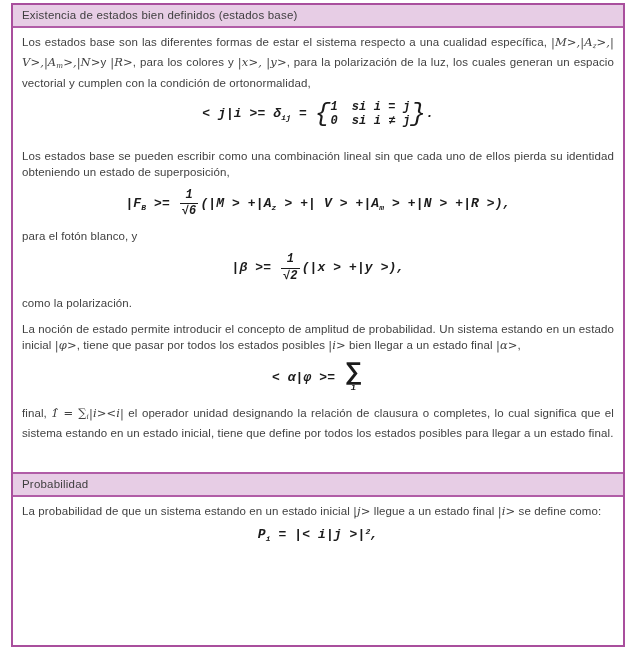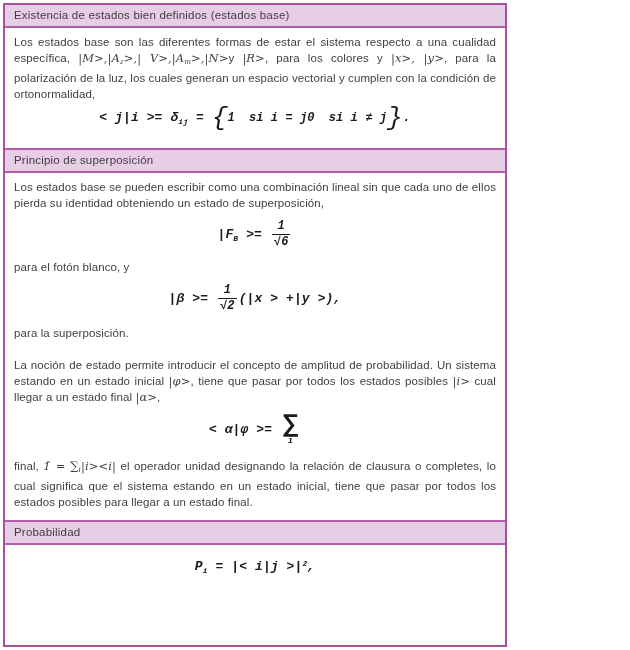--- a/index.html
+++ b/index.html
@@ -3,38 +3,38 @@
 <meta charset="utf-8">
 <style>
   * { box-sizing: border-box; margin: 0; padding: 0; }
   html, body { background: #ffffff; }
   body {
     width: 630px; height: 650px;
     font-family: "Liberation Sans", sans-serif;
     position: relative;
   }
   .doc {
-    position: absolute; left: 3px; top: 3px;
-    width: 504px; height: 644px;
+    position: absolute; left: 11px; top: 3px;
+    width: 614px; height: 644px;
     border: 2px solid var(--border-col, #a94f9d);
     background: #ffffff;
     display: flex; flex-direction: column;
   }
   .sec-hdr {
     background: var(--hdr-bg, #e7cde5);
     border-top: 2px solid var(--divider-col, #b15da7);
     border-bottom: 2px solid var(--divider-col, #b15da7);
     padding: 4px 9px 5px 9px;
     font-size: 11.5px;
     color: var(--hdr-text, #3e3e3e);
     letter-spacing: 0.2px;
   }
   .sec:first-child .sec-hdr { border-top: none; }
   .sec-body {
-    padding: 6px 9px 10px 9px;
+    padding: 6px 9px 4px 9px;
     font-size: 11.5px;
     line-height: 16px;
     color: var(--body-text, #414141);
     letter-spacing: 0.1px;
   }
   .para { text-align: justify; }
   .mth { font-family: "DejaVu Serif", serif; font-style: italic; }
   .ssub { font-size: 0.62em; vertical-align: -0.35em; }
   .ssup { font-size: 0.62em; vertical-align: 0.55em; }
   .sov  { text-decoration: overline; }
@@ -47,21 +47,21 @@
   }
   .f-block { margin: 9px 0 10px 0; }
   .frac {
     display: inline-flex; flex-direction: column;
     vertical-align: middle; text-align: center;
     font-size: 12px; margin: 0 2px;
   }
   .frac .num { border-bottom: 1.4px solid var(--formula-col, #1b1b1b); padding: 0 4px 1px 4px; }
   .frac .den { padding: 1px 2px 0 2px; }
   .cases {
-    display: inline-flex; 
+    display: inline-flex; flex-direction: column;
     vertical-align: middle; text-align: center;
     font-size: 12px; line-height: 14px;
   }
   .caserow .ccond { margin-left: 14px; }
   .brace { font-size: 26px; font-weight: normal; vertical-align: middle; line-height: 0; }
   .sum {
     display: inline-flex; flex-direction: column; align-items: center;
     vertical-align: middle; margin: 0 3px;
   }
   .sum .sigma { font-size: 25px; font-style: normal; line-height: 0.85; }
@@ -87,53 +87,53 @@
         <span>&lt; j|i &gt;= δ</span><span class="ssub">ij</span><span> = </span>
         <span class="brace">{</span><span class="cases">
             <span class="caserow"><span>1</span><span class="ccond">si i = j</span></span>
             <span class="caserow"><span>0</span><span class="ccond">si i ≠ j</span></span>
           </span><span class="brace">}</span><span>.</span>
       </div>
     </div>
   </div>
 
   <div class="sec">
-    <div class="sec-hdr">Principio de superposición</div>
     <div class="sec-body body-2">
       <div class="para">Los estados base se pueden escribir como una combinación lineal sin que cada uno de ellos pierda su identidad obteniendo un estado de superposición,</div>
       <div class="formula f-block">
         <span><span>|F</span><span class="ssub">B</span><span> &gt;= </span></span><span class="frac">
             <span class="num">1</span>
             <span class="den"><span>√</span><span class="sov">6</span></span>
-          </span>
+          </span><span><span>(|M &gt; +|A</span><span class="ssub">z</span><span> &gt; +| V &gt; +|A</span><span class="ssub">m</span><span> &gt; +|N &gt; +|R &gt;),</span></span>
       </div>
       <div class="caption">para el fotón blanco, y</div>
       <div class="formula f-block">
         <span><span>|β &gt;= </span></span><span class="frac">
             <span class="num">1</span>
             <span class="den"><span>√</span><span class="sov">2</span></span>
           </span><span><span>(|x &gt; +|y &gt;),</span></span>
       </div>
-      <div class="caption sp-above">para la superposición.</div>
+      <div class="caption sp-above">como la polarización.</div>
     </div>
   </div>
 
   <div class="sec">
     <div class="sec-body body-3">
-      <div class="para"><span>La noción de estado permite introducir el concepto de amplitud de probabilidad. Un sistema estando en un estado inicial </span><span class="mth">|φ&gt;</span><span>, tiene que pasar por todos los estados posibles </span><span class="mth">|i&gt;</span><span> cual llegar a un estado final </span><span class="mth">|α&gt;</span><span>,</span></div>
+      <div class="para"><span>La noción de estado permite introducir el concepto de amplitud de probabilidad. Un sistema estando en un estado inicial </span><span class="mth">|φ&gt;</span><span>, tiene que pasar por todos los estados posibles </span><span class="mth">|i&gt;</span><span> bien llegar a un estado final </span><span class="mth">|α&gt;</span><span>,</span></div>
       <div class="formula f-block">
         <span>&lt; α|φ &gt;= </span><span class="sum">
             <span class="sigma">∑</span>
             <span class="sumsub">i</span>
           </span>
       </div>
-      <div class="para sp-above"><span>final, </span><span class="mth">1̂ = ∑</span><span class="mth ssub">i</span><span class="mth">|i&gt;&lt;i|</span><span>  el operador unidad designando la relación de clausura o completes, lo cual significa que el sistema estando en un estado inicial, tiene que pasar por todos los estados posibles para llegar a un estado final.</span></div>
+      <div class="para sp-above"><span>final, </span><span class="mth">1̂ = ∑</span><span class="mth ssub">i</span><span class="mth">|i&gt;&lt;i|</span><span>  el operador unidad designando la relación de clausura o completes, lo cual significa que el sistema estando en un estado inicial, tiene que define por todos los estados posibles para llegar a un estado final.</span></div>
     </div>
   </div>
 
   <div class="sec">
     <div class="sec-hdr">Probabilidad</div>
     <div class="sec-body body-4">
+      <div class="para"><span>La probabilidad de que un sistema estando en un estado inicial </span><span class="mth">|j&gt;</span><span> llegue a un estado final </span><span class="mth">|i&gt;</span><span> se define como:</span></div>
       <div class="formula f-block"><span>P</span><span class="ssub">i</span><span> = |&lt; i|j &gt;|</span><span class="ssup">2</span><span>,</span></div>
     </div>
   </div>
 
 </div>
 
 </body></html>

